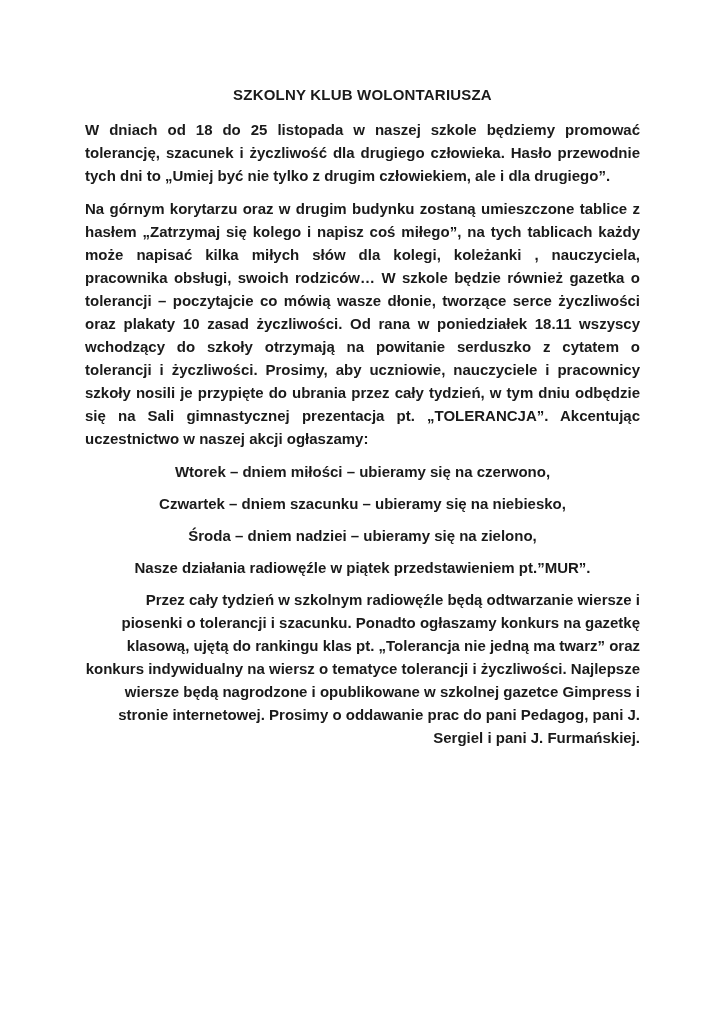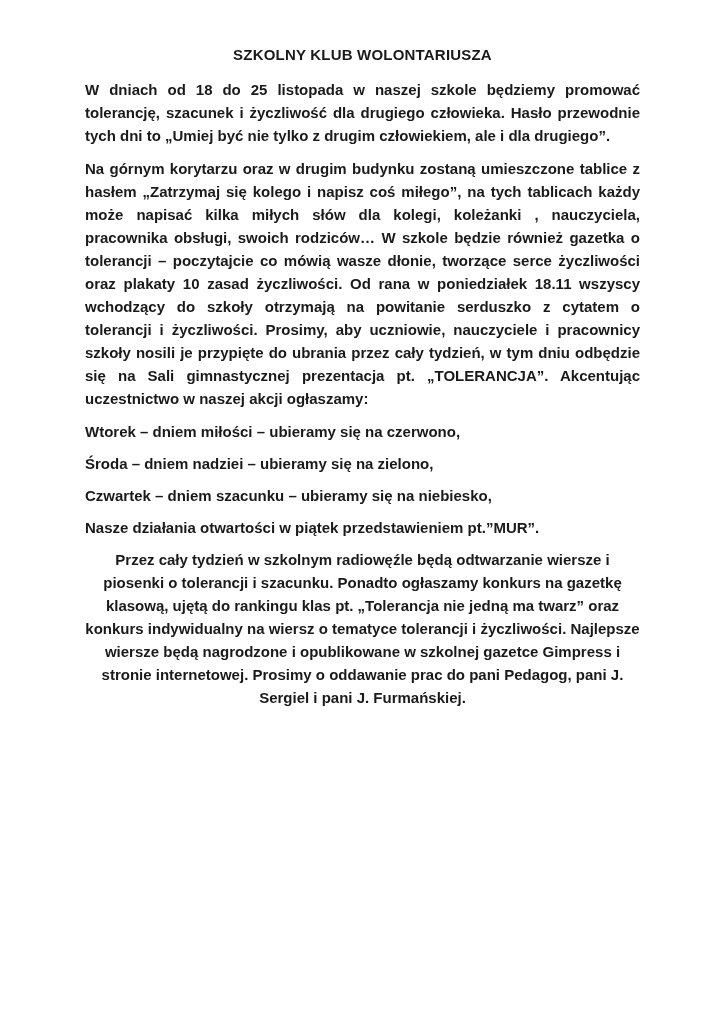--- a/index.html
+++ b/index.html
@@ -7,21 +7,21 @@
     padding: 0;
     background: #ffffff;
   }
   .page {
     position: relative;
     width: 724px;
     height: 1024px;
     margin: 0 auto;
     background: #ffffff;
     box-sizing: border-box;
-    padding: 43px 84px 60px 85px;
+    padding: 83px 84px 60px 85px;
     font-family: "Liberation Sans", "DejaVu Sans", sans-serif;
     color: #1a1a1a;
     font-size: 15px;
     line-height: 23px;
     overflow: hidden;
   }
   .doc-title {
     font-size: 15px;
     font-weight: 700;
     text-align: center;
@@ -29,42 +29,42 @@
     letter-spacing: 0.2px;
   }
   p {
     margin: 0 0 10px 0;
     font-weight: bold;
   }
   .para-justified {
     text-align: justify;
   }
   .day-line {
-    text-align: left;
+    text-align: center;
     margin: 0 0 9px 0;
   }
   .para-left {
-    text-align: center;
+    text-align: right;
   }
 </style>
 </head>
 <body>
 
 <div class="page">
 
   <h1 class="doc-title">SZKOLNY KLUB WOLONTARIUSZA</h1>
 
   <p class="para-justified">W dniach od 18 do 25 listopada w naszej szkole będziemy promować  tolerancję, szacunek i życzliwość dla drugiego człowieka. Hasło przewodnie tych dni to „Umiej być nie tylko z drugim człowiekiem, ale i dla drugiego”.</p>
 
   <p class="para-justified">Na górnym korytarzu oraz w drugim budynku zostaną umieszczone tablice z hasłem „Zatrzymaj się kolego i napisz coś miłego”, na tych tablicach każdy może napisać kilka miłych słów dla kolegi, koleżanki , nauczyciela, pracownika obsługi, swoich rodziców… W szkole będzie również gazetka o tolerancji – poczytajcie co mówią wasze dłonie, tworzące serce życzliwości oraz plakaty 10 zasad życzliwości. Od rana w poniedziałek 18.11 wszyscy wchodzący do szkoły otrzymają na powitanie serduszko z cytatem o tolerancji i życzliwości. Prosimy, aby uczniowie, nauczyciele i pracownicy szkoły nosili je przypięte do ubrania przez cały tydzień, w tym dniu odbędzie się na Sali gimnastycznej prezentacja pt. „TOLERANCJA”. Akcentując uczestnictwo w naszej akcji ogłaszamy:</p>
 
   <p class="day-line">Wtorek – dniem miłości – ubieramy się na czerwono,</p>
 
+  <p class="day-line">Czwartek – dniem szacunku – ubieramy się na niebiesko,</p>
+
   <p class="day-line">Środa – dniem nadziei – ubieramy się na zielono,</p>
 
-  <p class="day-line">Czwartek – dniem szacunku – ubieramy się na niebiesko,</p>
 
-
-  <p class="day-line">Nasze działania otwartości w piątek przedstawieniem pt.”MUR”.</p>
+  <p class="day-line">Nasze działania radiowęźle w piątek przedstawieniem pt.”MUR”.</p>
 
   <p class="para-left">Przez cały tydzień w szkolnym radiowęźle będą odtwarzanie wiersze i piosenki o tolerancji i szacunku. Ponadto ogłaszamy konkurs na gazetkę klasową, ujętą do rankingu klas pt. „Tolerancja nie jedną ma twarz” oraz konkurs indywidualny na wiersz o tematyce tolerancji i życzliwości. Najlepsze wiersze będą nagrodzone i opublikowane w szkolnej gazetce Gimpress i stronie internetowej. Prosimy o oddawanie prac do pani Pedagog, pani J. Sergiel i pani J. Furmańskiej.</p>
 
 </div>
 
 </body></html>

